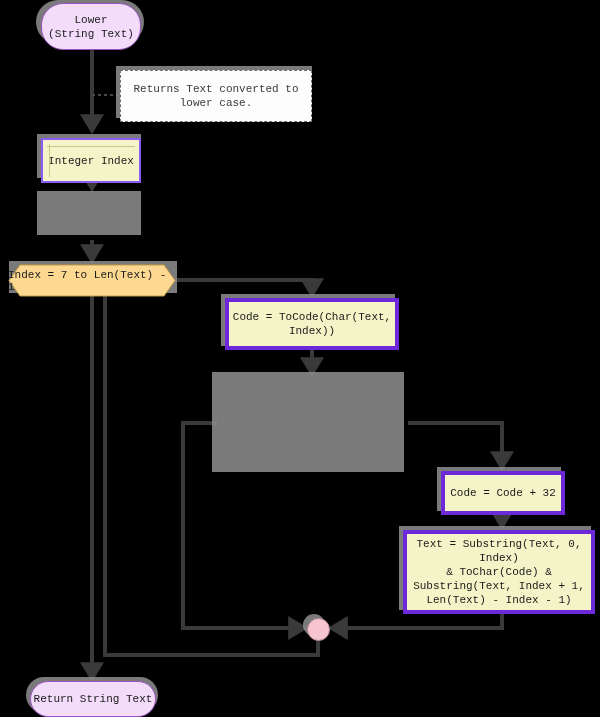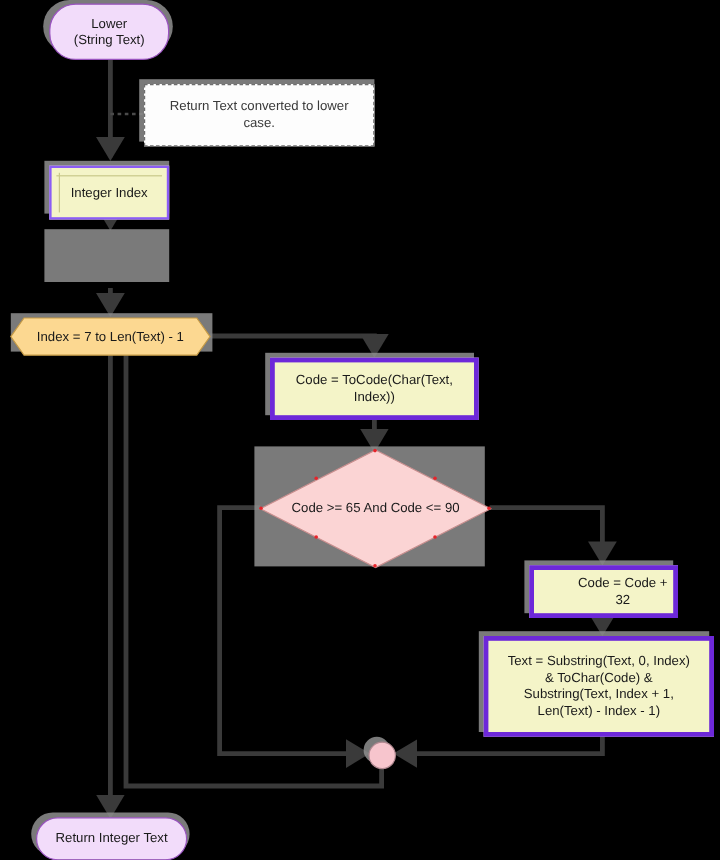--- a/index.html
+++ b/index.html
@@ -7,21 +7,21 @@
     margin: 0;
     padding: 0;
     background: #000000;
   }
   #canvas {
     position: relative;
     width: 600px;
     height: 717px;
     background: #000000;
     overflow: hidden;
-    font-family: Liberation Sans, sans-serif;
+    font-family: Liberation Mono, monospace;
   }
   svg.edges {
     position: absolute;
     left: 0;
     top: 0;
     width: 600px;
     height: 717px;
     pointer-events: none;
   }
   .node {
@@ -179,21 +179,21 @@
     <g stroke="#4a4a4a" stroke-width="2" fill="none" stroke-dasharray="3,3">
       <path d="M92,95 L120,95"></path>
     </g>
   </svg>
 
   <div class="shadow" style="left:36px; top:0px; width:108px; height:44px; border-radius:22px;"></div>
   <div class="node terminal" style="left:41px; top:3px; width:100px; height:47px;">Lower
 (String Text)</div>
 
   <div class="shadow" style="left:116px; top:66px; width:196px; height:52px;"></div>
-  <div class="node commentbox" style="left:120px; top:70px; width:192px; height:52px;">Return Text converted to lower case.</div>
+  <div class="node commentbox" style="left:120px; top:70px; width:192px; height:52px;">Returns Text converted to lower case.</div>
 
   <div class="shadow" style="left:37px; top:134px; width:104px; height:44px;"></div>
   <div class="node declbox" style="left:41px; top:138px; width:100px; height:45px; position:absolute;">
     <span class="inner-h"></span>
     <span class="inner-v"></span>
     <span>Integer Index</span>
   </div>
 
   <div class="shadow" style="left:37px; top:191px; width:104px; height:44px;"></div>
 
@@ -203,43 +203,29 @@
       <polygon points="12,1 156,1 167,16.5 156,32 12,32 1,16.5" fill="#fcd891" stroke="#c59a46" stroke-width="1"></polygon>
     </svg>
     <div class="hexlabel">Index = 7 to Len(Text) - 1</div>
   </div>
 
   <div class="shadow" style="left:221px; top:294px; width:174px; height:52px;"></div>
   <div class="node procbox" style="left:225px; top:298px; width:174px; height:52px;">Code = ToCode(Char(Text,
 Index))</div>
 
   <div class="shadow" style="left:212px; top:372px; width:192px; height:100px;"></div>
-  <div class="diamondwrap" style="left:216px; top:374px; width:194px; height:100px;">
-    <svg width="194" height="100" viewBox="0 0 194 100">
-      <polygon points="97,1 193,50 97,99 1,50" fill="#fbd4d4" stroke="#c98f8f" stroke-width="1"></polygon>
-    </svg>
-    <div class="dlabel">Code &gt;= 65 And Code &lt;= 90</div>
-    <span class="handle" style="left:95px; top:0px;"></span>
-    <span class="handle" style="left:190px; top:48px;"></span>
-    <span class="handle" style="left:95px; top:96px;"></span>
-    <span class="handle" style="left:0px; top:48px;"></span>
-    <span class="handle" style="left:145px; top:23px;"></span>
-    <span class="handle" style="left:145px; top:72px;"></span>
-    <span class="handle" style="left:46px; top:72px;"></span>
-    <span class="handle" style="left:46px; top:23px;"></span>
-  </div>
 
   <div class="shadow" style="left:437px; top:467px; width:124px; height:44px;"></div>
-  <div class="node procbox" style="left:441px; top:471px; width:124px; height:44px;padding-left:32px;">Code = Code + 32</div>
+  <div class="node procbox" style="left:441px; top:471px; width:124px; height:44px;">Code = Code + 32</div>
 
   <div class="shadow" style="left:399px; top:526px; width:192px; height:84px;"></div>
   <div class="node procbox" style="left:403px; top:530px; width:192px; height:84px;">Text = Substring(Text, 0, Index)
 &amp; ToChar(Code) &amp;
 Substring(Text, Index + 1,
 Len(Text) - Index - 1)</div>
 
   <div class="shadow" style="left:303px; top:614px; width:22px; height:22px; border-radius:50%;"></div>
   <div class="merge" style="left:307px; top:618px; width:21px; height:21px;"></div>
 
   <div class="shadow" style="left:26px; top:677px; width:132px; height:36px; border-radius:18px;"></div>
-  <div class="node terminal" style="left:30px; top:681px; width:126px; height:36px; border-radius:18px;">Return Integer Text</div>
+  <div class="node terminal" style="left:30px; top:681px; width:126px; height:36px; border-radius:18px;">Return String Text</div>
 
 </div>
 
 </body></html>

